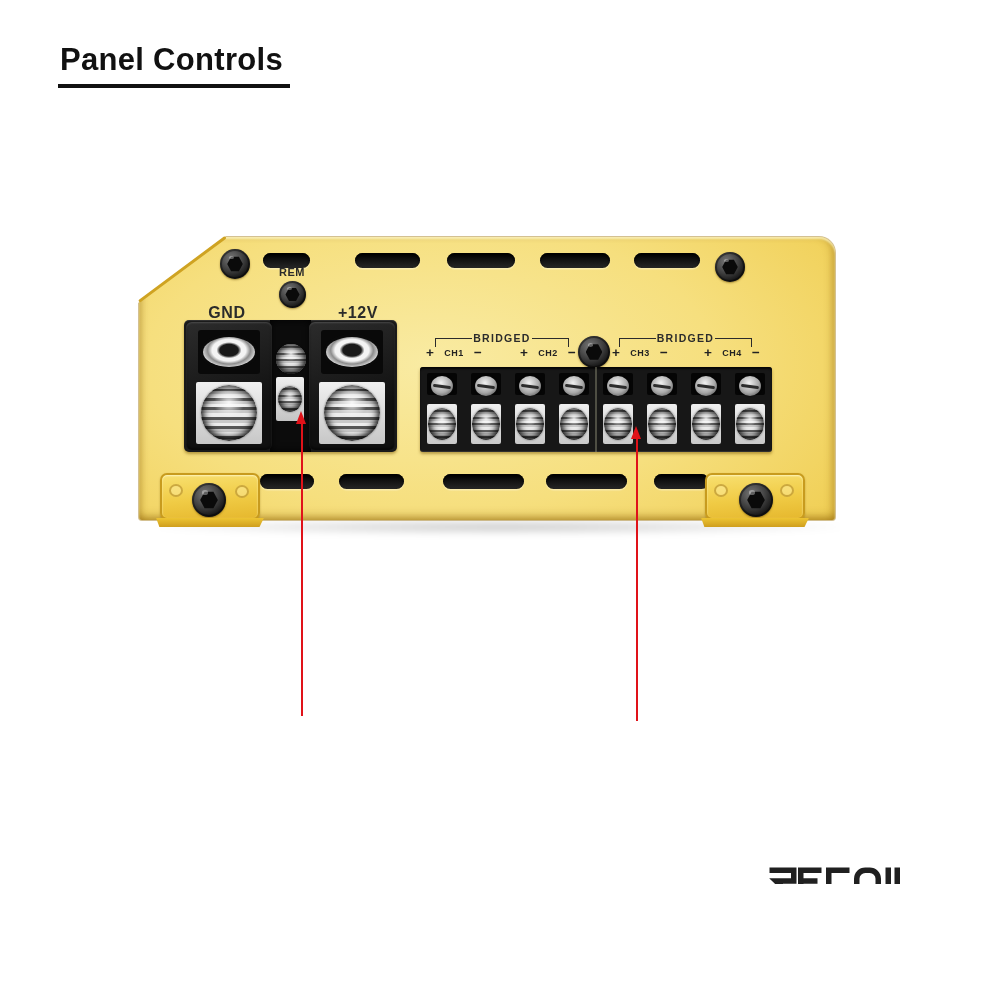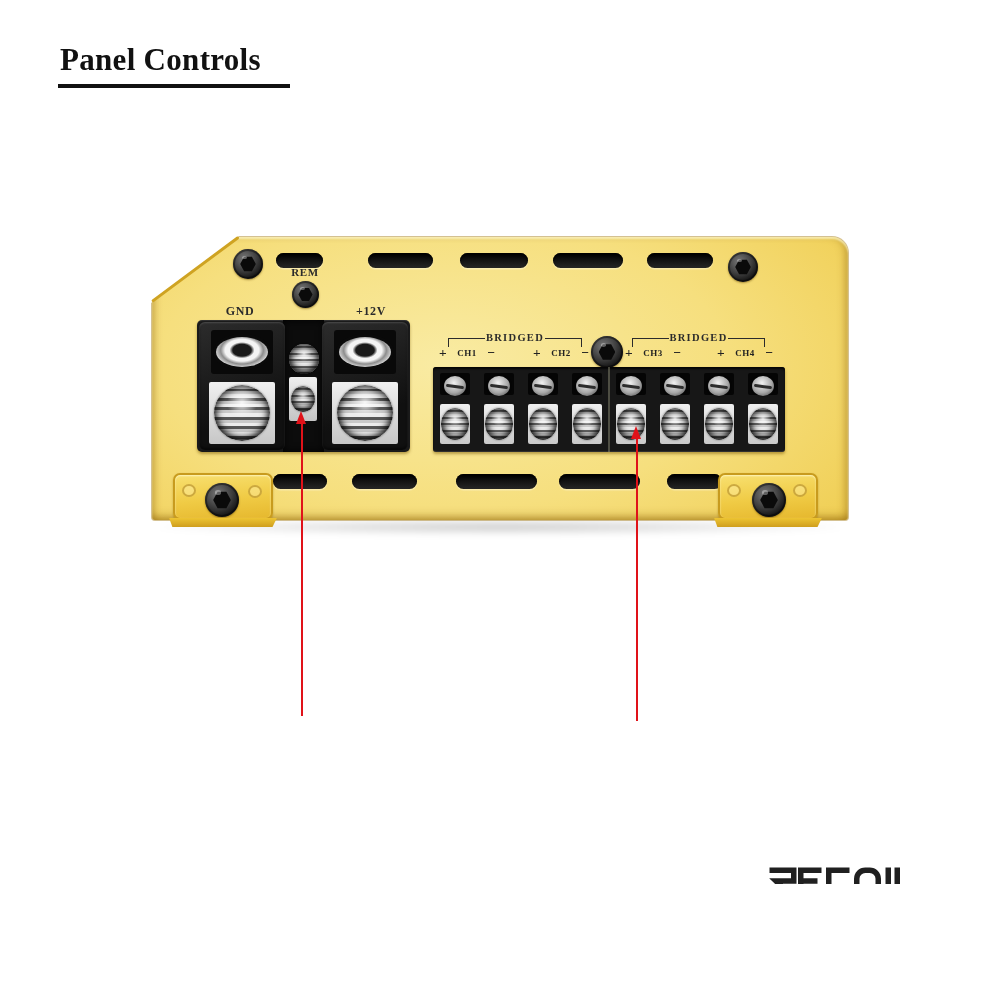--- a/index.html
+++ b/index.html
@@ -1,25 +1,25 @@
 <!DOCTYPE html>
 <html><head>
 <meta charset="utf-8">
 <style>
   html,body{margin:0;padding:0;background:#fff;}
   .page{position:relative;width:1000px;height:884px;background:#ffffff;overflow:hidden;
-        font-family:Liberation Serif, serif;}
+        font-family:Liberation Sans, sans-serif;}
   .abs{position:absolute;}
 
   
   .title{position:absolute;left:60px;top:42px;font-size:31px;font-weight:800;color:#111;letter-spacing:.3px;}
   .title-underline{position:absolute;left:58px;top:84px;width:232px;height:4px;background:#111;}
 
   
-  .amp{position:absolute;left:152px;top:237px;width:696px;height:292px;}
+  .amp{position:absolute;left:139px;top:237px;width:696px;height:292px;}
   .amp-shadow{position:absolute;left:160px;top:519px;width:680px;height:16px;
      background:radial-gradient(ellipse at 50% 50%, rgba(0,0,0,.20) 0%, rgba(0,0,0,.08) 45%, rgba(0,0,0,0) 75%);
      filter:blur(3px);}
   .amp-body{position:absolute;left:0;top:0;width:696px;height:283px;
      border-radius:3px 16px 3px 3px;
      background:radial-gradient(ellipse 120% 150% at 42% 45%, #f9eba3 0%, #f6df7e 34%, #efcc4e 64%, #e7ba2c 90%, #e2b228 100%);
      box-shadow:inset 0 2px 2px rgba(255,248,200,.75),
                 inset 0 -7px 10px -4px rgba(140,96,6,.55),
                 inset 5px 0 9px -4px rgba(140,96,6,.5),
                 inset -6px 0 10px -4px rgba(140,96,6,.45),
@@ -57,21 +57,21 @@
      box-shadow:0 0 0 3px #0a0a0a;}
 
   
   .sscrew{position:absolute;border-radius:50%;
      background:radial-gradient(circle at 45% 35%, #f2f2f2 0%, #a8a8a8 55%, #4f4f4f 90%);
      box-shadow:0 0 2px rgba(0,0,0,.8);}
   .sscrew::after{content:"";position:absolute;left:10%;top:46%;width:80%;height:13%;background:#2d2d2d;
      transform:rotate(8deg);border-radius:2px;}
 
   
-  .plabel{position:absolute;font-size:12px;font-weight:700;color:#2b2b2b;letter-spacing:.6px;text-align:center;}
+  .plabel{position:absolute;font-size:16px;font-weight:700;color:#2b2b2b;letter-spacing:.6px;text-align:center;}
 
   
   .power-block{position:absolute;left:45px;top:83px;width:213px;height:132px;background:#191919;border-radius:5px;
      box-shadow:0 2px 3px rgba(120,85,5,.5), inset 0 1px 1px rgba(255,255,255,.12);}
   .pb-unit{position:absolute;top:2px;width:86px;height:128px;border-radius:6px;
      background:linear-gradient(160deg,#2c2c2c 0%,#101010 70%);
      box-shadow:inset 0 1px 2px rgba(255,255,255,.16), inset 0 -2px 3px rgba(0,0,0,.6);}
   .pb-recess{position:absolute;left:12px;top:8px;width:62px;height:44px;background:#090909;border-radius:3px;}
   .pb-square{position:absolute;left:10px;top:60px;width:66px;height:62px;border-radius:2px;
      background:linear-gradient(180deg,#f0f0f0 0%,#c7c7c7 100%);}

